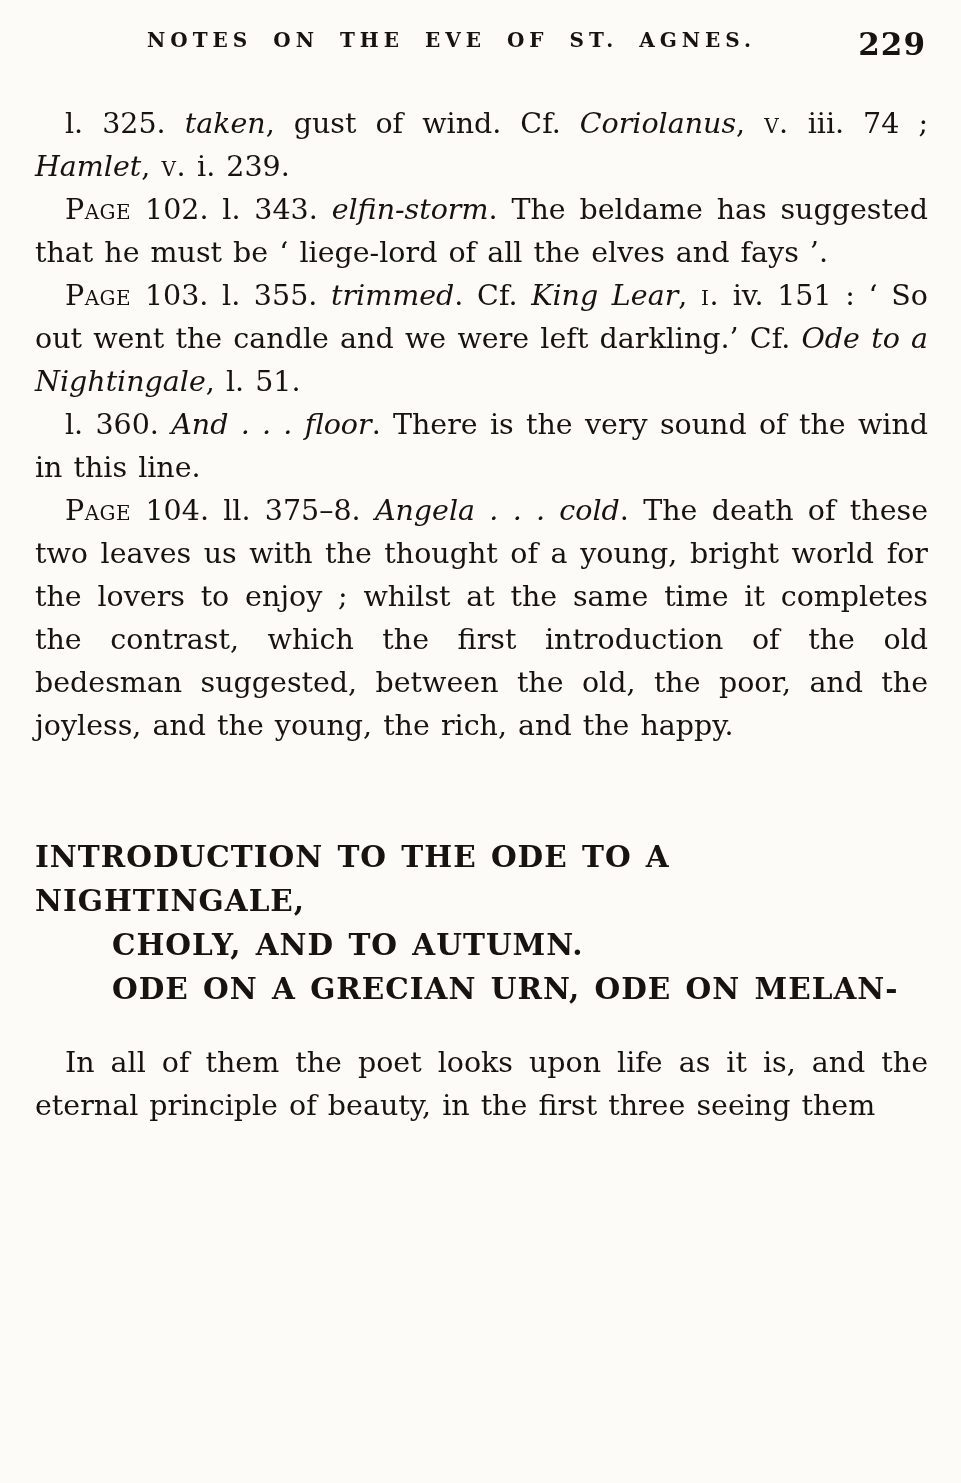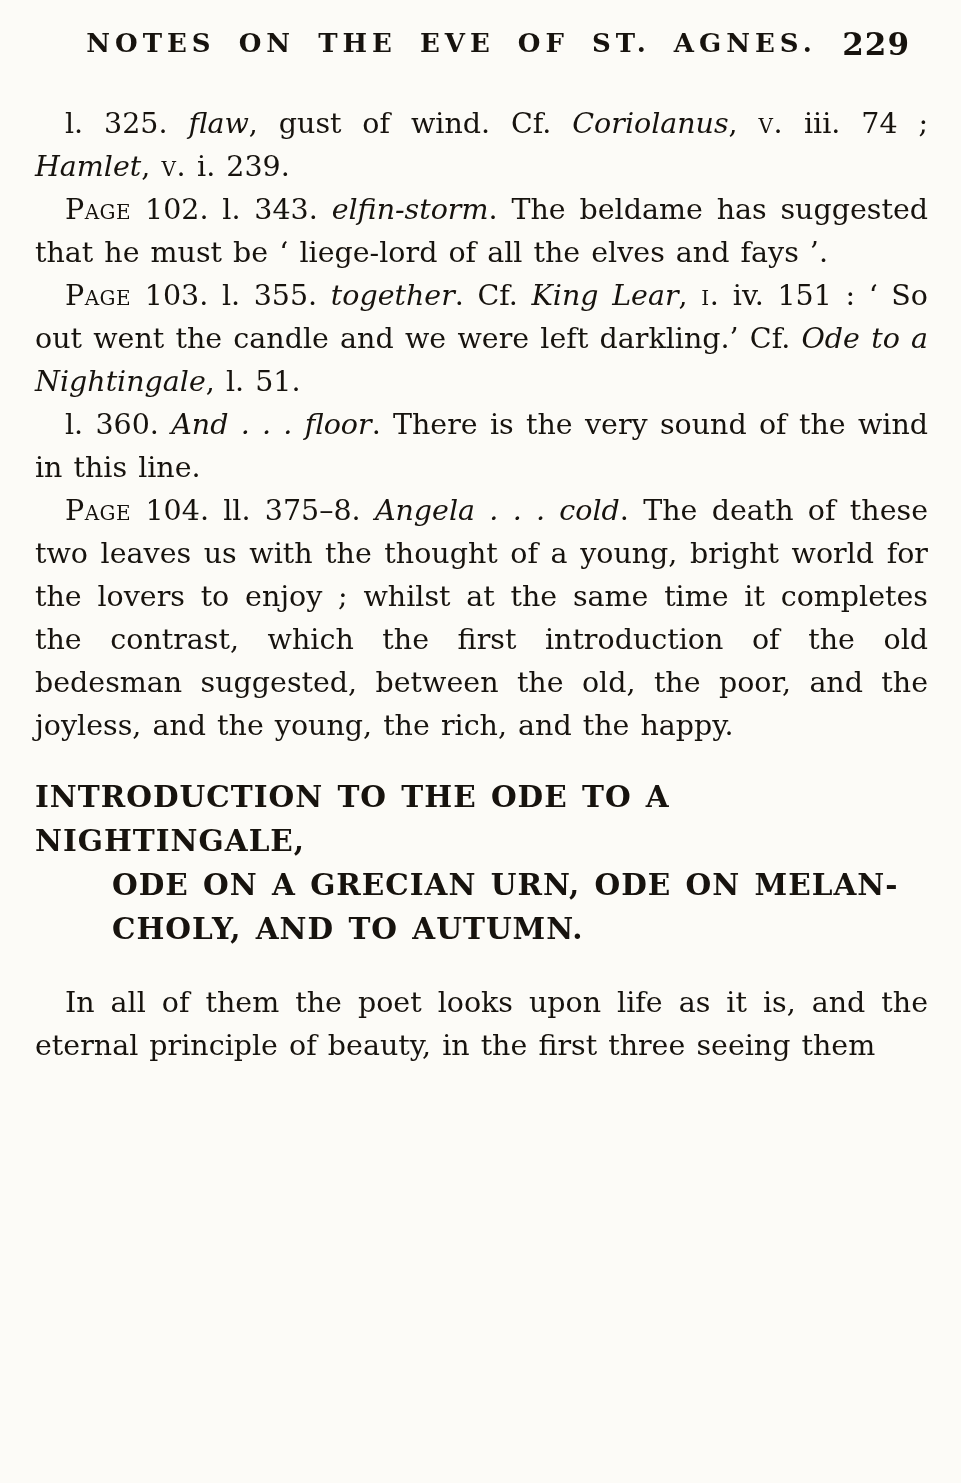--- a/index.html
+++ b/index.html
@@ -21,47 +21,47 @@
   }
   .running-head {
     position: relative;
     height: 40px;
     margin-bottom: 34px;
   }
   .head-title {
     display: block;
     text-align: center;
     font-weight: bold;
-    font-size: 26px;
+    font-size: 20px;
     letter-spacing: 5px;
     word-spacing: 9px;
     padding-right: 60px;
   }
   .page-num {
     position: absolute;
-    right: 18px;
+    right: 2px;
     top: -2px;
     font-weight: bold;
     font-size: 31px;
     letter-spacing: 1px;
   }
   .text-block {
     font-size: 28.5px;
     line-height: 43px;
   }
   .para {
     margin: 0;
     text-align: justify;
     text-indent: 30px;
     word-spacing: 2px;
   }
   .s-i { font-style: italic; }
   .s-sc { font-variant: small-caps; letter-spacing: 0.5px; }
   .section-heading {
-    margin: 28px 0 30px 0;
+    margin: 88px 0 30px 0;
     font-size: 29.5px;
     line-height: 44px;
     font-weight: bold;
     letter-spacing: 1px;
     word-spacing: 3px;
   }
   .h-line { display: block; }
   .h-line.indented { padding-left: 77px; }
 </style>
 </head>
@@ -70,31 +70,31 @@
 <div class="page">
 
   <header class="running-head">
     <span class="head-title">NOTES ON THE EVE OF ST. AGNES.</span>
     <span class="page-num">229</span>
   </header>
 
   <main class="text-block">
 
     <section>
-      <p class="para"><span>l. 325. </span><span class="s-i">flaw</span><span>, gust of wind. Cf. </span><span class="s-i">Coriolanus</span><span>, </span><span class="s-sc">v.</span><span> iii. 74 ; </span><span class="s-i">Hamlet</span><span>, </span><span class="s-sc">v.</span><span> i. 239.</span></p>
+      <p class="para"><span>l. 325. </span><span class="s-i">taken</span><span>, gust of wind. Cf. </span><span class="s-i">Coriolanus</span><span>, </span><span class="s-sc">v.</span><span> iii. 74 ; </span><span class="s-i">Hamlet</span><span>, </span><span class="s-sc">v.</span><span> i. 239.</span></p>
       <p class="para"><span class="s-sc">Page</span><span> 102. l. 343. </span><span class="s-i">elfin-storm</span><span>. The beldame has suggested that he must be ‘ liege-lord of all the elves and fays ’.</span></p>
-      <p class="para"><span class="s-sc">Page</span><span> 103. l. 355. </span><span class="s-i">together</span><span>. Cf. </span><span class="s-i">King Lear</span><span>, </span><span class="s-sc">i.</span><span> iv. 151 : ‘ So out went the candle and we were left darkling.’ Cf. </span><span class="s-i">Ode to a Nightingale</span><span>, l. 51.</span></p>
+      <p class="para"><span class="s-sc">Page</span><span> 103. l. 355. </span><span class="s-i">trimmed</span><span>. Cf. </span><span class="s-i">King Lear</span><span>, </span><span class="s-sc">i.</span><span> iv. 151 : ‘ So out went the candle and we were left darkling.’ Cf. </span><span class="s-i">Ode to a Nightingale</span><span>, l. 51.</span></p>
       <p class="para"><span>l. 360. </span><span class="s-i">And . . . floor</span><span>. There is the very sound of the wind in this line.</span></p>
       <p class="para"><span class="s-sc">Page</span><span> 104. ll. 375–8. </span><span class="s-i">Angela . . . cold</span><span>. The death of these two leaves us with the thought of a young, bright world for the lovers to enjoy ; whilst at the same time it completes the contrast, which the first introduction of the old bedesman suggested, between the old, the poor, and the joyless, and the young, the rich, and the happy.</span></p>
     </section>
 
     <section>
       <h2 class="section-heading">
         <span class="h-line">INTRODUCTION TO THE ODE TO A NIGHTINGALE,</span>
+        <span class="h-line indented">CHOLY, AND TO AUTUMN.</span>
         <span class="h-line indented">ODE ON A GRECIAN URN, ODE ON MELAN-</span>
-        <span class="h-line indented">CHOLY, AND TO AUTUMN.</span>
       </h2>
       <p class="para">In all of them the poet looks upon life as it is, and the eternal principle of beauty, in the first three seeing them</p>
     </section>
 
   </main>
 
 </div>
 
 </body></html>

